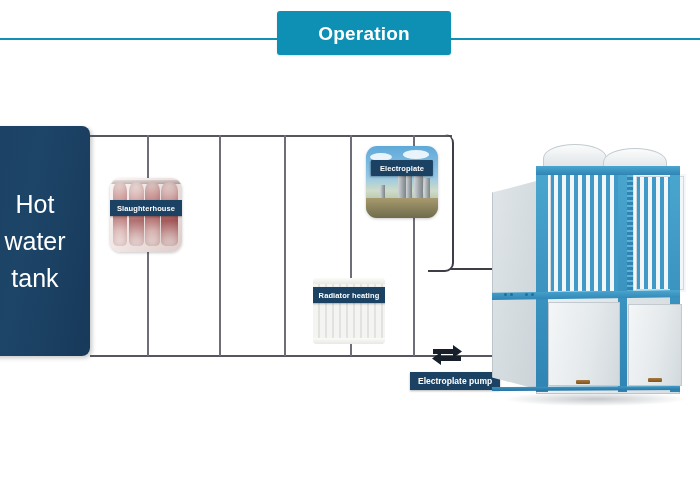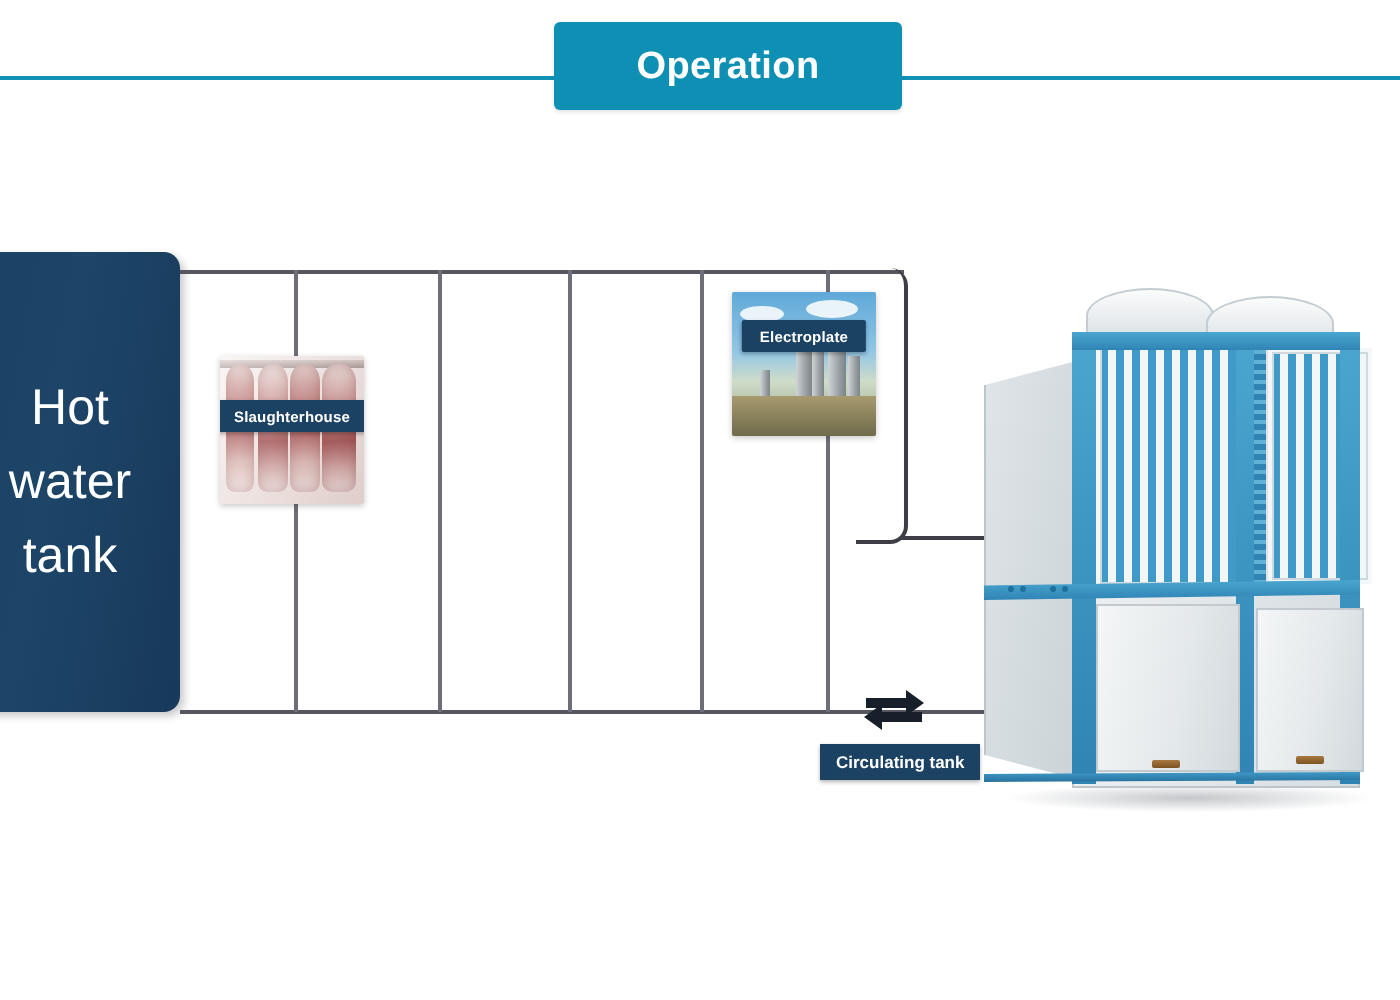--- a/index.html
+++ b/index.html
@@ -56,21 +56,21 @@
   .pipe-corner{
     position:absolute;
     border:2px solid #3e3f46;
     border-left:none;border-top:none;
     border-bottom-right-radius:9px;
     border-top-right-radius:9px;
     background:transparent;
   }
 
   
-  .node{position:absolute;border-radius:1px;overflow:hidden;
+  .node{position:absolute;border-radius:11px;overflow:hidden;
         box-shadow:0 1px 3px rgba(0,0,0,.22);}
   .node-img{position:absolute;inset:0;}
 
   .node-label{
     position:absolute;left:50%;transform:translateX(-50%);
     background:#1c4263;
     color:#ffffff;
     font-size:7.5px;font-weight:700;
     letter-spacing:.1px;
     padding:3.5px 9px;
@@ -318,30 +318,37 @@
       <div class="tower" style="left:66%;width:9px;height:52%;"></div>
       <div class="tower" style="left:80%;width:6px;height:36%;"></div>
       <div class="tower" style="left:20%;width:5px;height:26%;"></div>
       <div class="pipe2" style="left:10%;width:80%;"></div>
       <div class="gnd"></div>
     </div>
     <div class="node-label" style="top:14px;">Electroplate</div>
   </div>
 
 
+  <div class="node art-rad" style="left:313px;top:278px;width:72px;height:66px;box-shadow:none;">
+    <div class="node-img">
+      <div class="cap" style="top:0;"></div>
+      <div class="cap" style="bottom:0;"></div>
+    </div>
+    <div class="node-label" style="top:9px;">Radiator heating</div>
+  </div>
 
   <div class="pump-icon" style="left:429px;top:340px;">
     <svg viewBox="0 0 36 30" width="36" height="30" aria-hidden="true">
       <g fill="#17202a">
         <path d="M4 9 h20 v-4 l9 6.5 -9 6.5 v-4 H4 z"></path>
         <path d="M32 21 h-20 v4 l-9 -6.5 9 -6.5 v4 h20 z"></path>
       </g>
     </svg>
   </div>
-  <div class="pump-label" style="left:410px;top:372px;">Circulating tank</div>
+  <div class="pump-label" style="left:410px;top:372px;">Electroplate pump</div>
 
   <div class="hp" style="left:480px;top:130px;width:210px;height:280px;">
 
     <div class="hp-shadow" style="left:25px;top:262px;width:180px;height:14px;"></div>
 
     <div class="hp-fan" style="left:63px;top:14px;width:62px;height:26px;"></div>
     <div class="hp-fan" style="left:123px;top:18px;width:62px;height:26px;"></div>
 
     <div class="hp-side" style="left:12px;top:50px;width:46px;height:208px;
                 clip-path:polygon(0% 6%,100% 0%,100% 100%,0% 94%);"></div>

